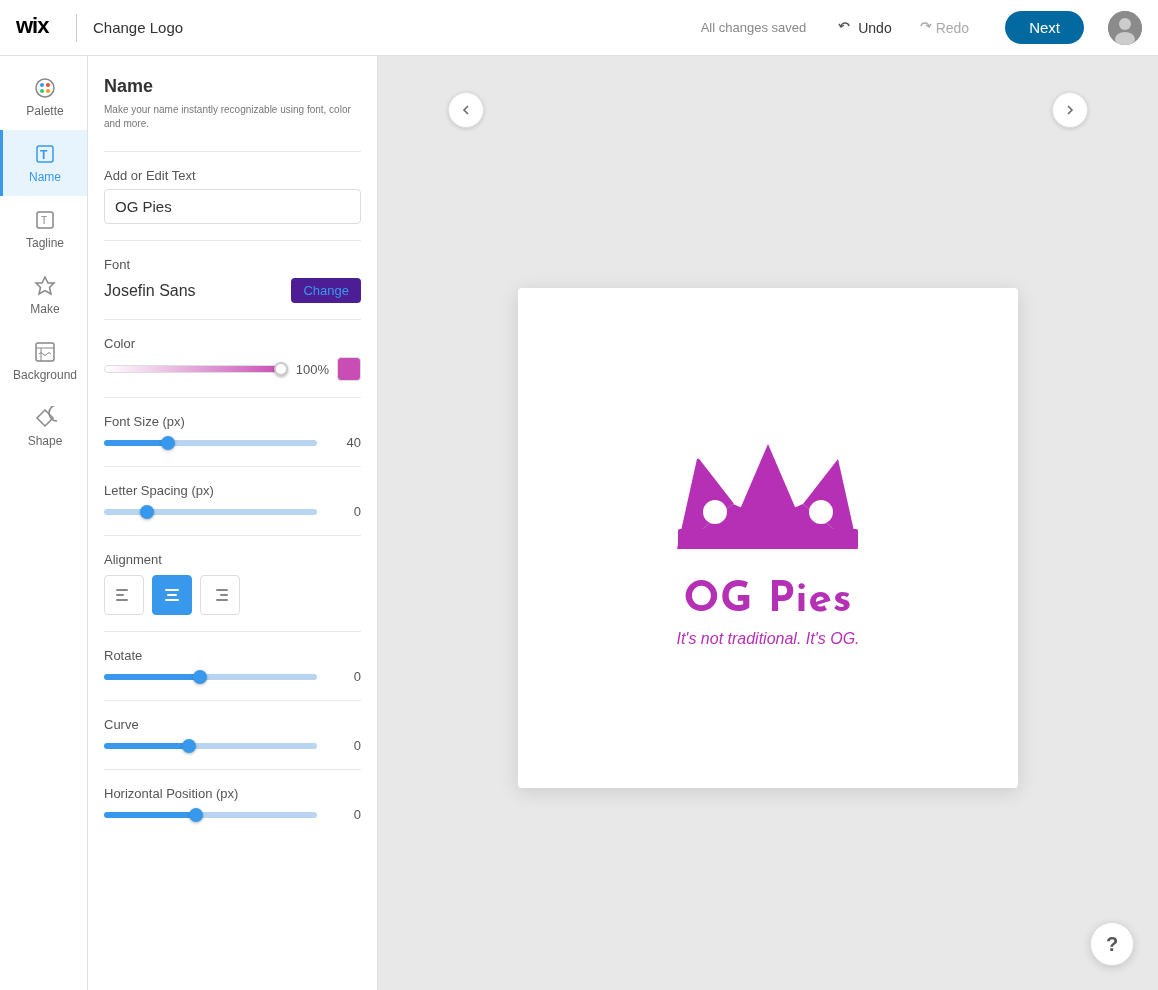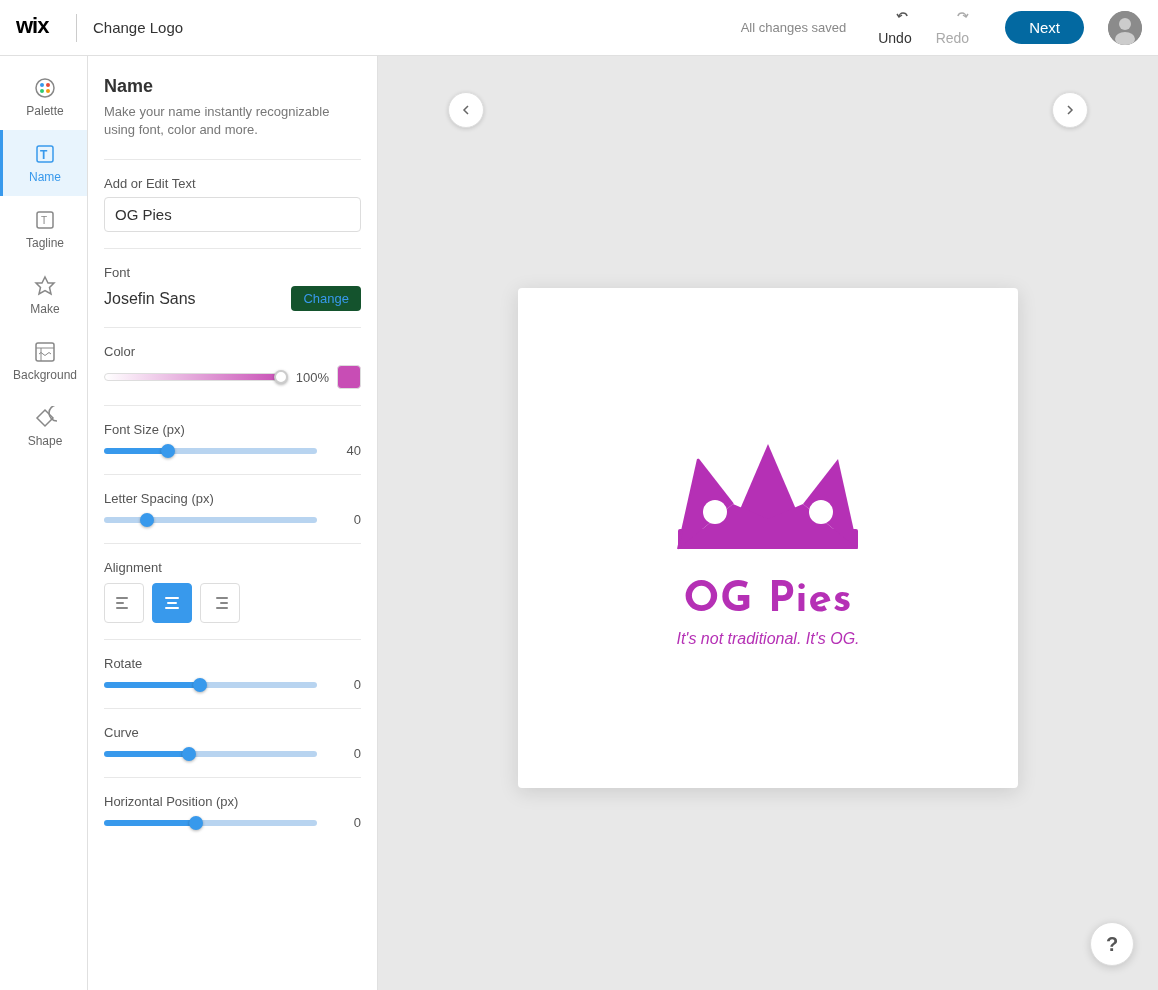--- a/index.html
+++ b/index.html
@@ -11,21 +11,21 @@
       border-bottom: 1px solid #e0e0e0; padding: 0 16px; gap: 12px; position: relative;
     }
     .wix-logo { font-size: 22px; font-weight: bold; color: #000; letter-spacing: -1px; }
     .header-divider { width: 1px; height: 28px; background: #ccc; margin: 0 4px; }
     .header-title { font-size: 15px; color: #333; font-weight: 400; }
     .header-spacer { flex: 1; }
     .header-status { font-size: 13px; color: #888; margin-right: 12px; }
     .header-undo-redo { display: flex; gap: 8px; align-items: center; margin-right: 16px; }
     .undo-btn, .redo-btn {
       background: none; border: none; cursor: pointer; display: flex; align-items: flex-end;
-      gap: 4px; font-size: 14px; color: #333; padding: 4px 8px; border-radius: 4px; flex-direction: column;
+      gap: 4px; font-size: 14px; color: #333; padding: 4px 8px; border-radius: 4px;
     }
     .next-btn {
       background: #0369a1; color: #fff; border: none; border-radius: 20px;
       padding: 8px 24px; font-size: 15px; cursor: pointer; font-weight: 500;
     }
     .avatar { width: 34px; height: 34px; border-radius: 50%; background: #888; margin-left: 12px; overflow: hidden; }
 
     
     .main { display: flex; height: calc(990px - 56px); }
 
@@ -43,32 +43,32 @@
       background: #e8f4fd; border-left: 3px solid #3899ec; color: #3899ec;
     }
     .sidebar-item svg { width: 24px; height: 24px; }
 
     
     .panel {
       width: 290px; background: #fff; border-right: 1px solid #e0e0e0;
       overflow-y: auto; padding: 20px 16px;
     }
     .panel-title { font-size: 18px; font-weight: 600; color: #333; margin-bottom: 6px; }
-    .panel-desc { font-size: 13px; color: #777; line-height: 1.4; margin-bottom: 20px; }
+    .panel-desc { font-size: 10px; color: #777; line-height: 1.4; margin-bottom: 20px; }
     .panel-divider { border: none; border-top: 1px solid #e8e8e8; margin: 16px 0; }
 
     .field-label { font-size: 13px; color: #555; margin-bottom: 6px; }
     .text-input {
       width: 100%; border: 1px solid #ddd; border-radius: 4px; padding: 8px 10px;
       font-size: 15px; color: #333; outline: none;
     }
     .font-row { display: flex; align-items: center; justify-content: space-between; margin-bottom: 0; }
     .font-name { font-size: 16px; color: #333; }
     .change-btn {
-      background: #14532d; color: #3899ec; border: none; border-radius: 4px;
+      background: #4c1d95; color: #3899ec; border: none; border-radius: 4px;
       padding: 5px 12px; font-size: 13px; cursor: pointer;
     }
 
     
     .color-row { display: flex; align-items: center; gap: 8px; }
     .slider-track {
       flex: 1; height: 8px; border-radius: 4px; position: relative; cursor: pointer;
     }
     .slider-track.color-track {
       background: linear-gradient(to right, #fff 0%, #c84db5 100%);

